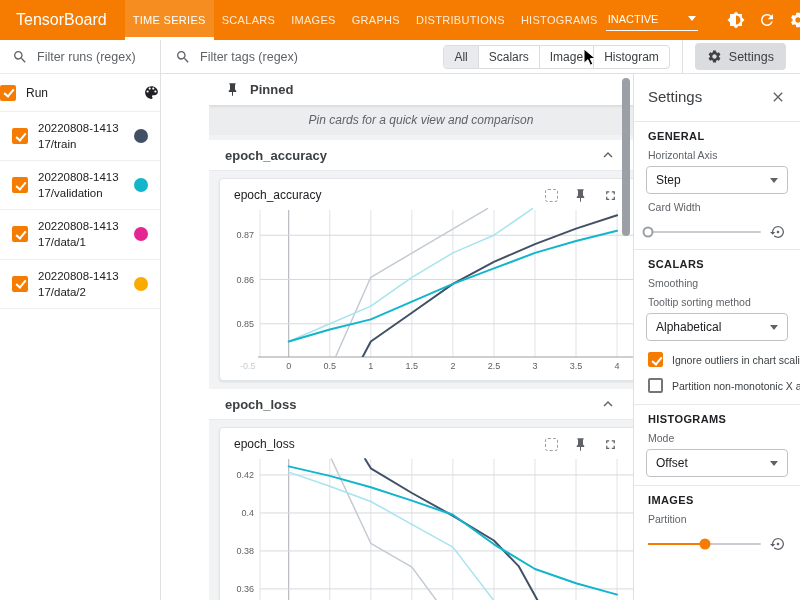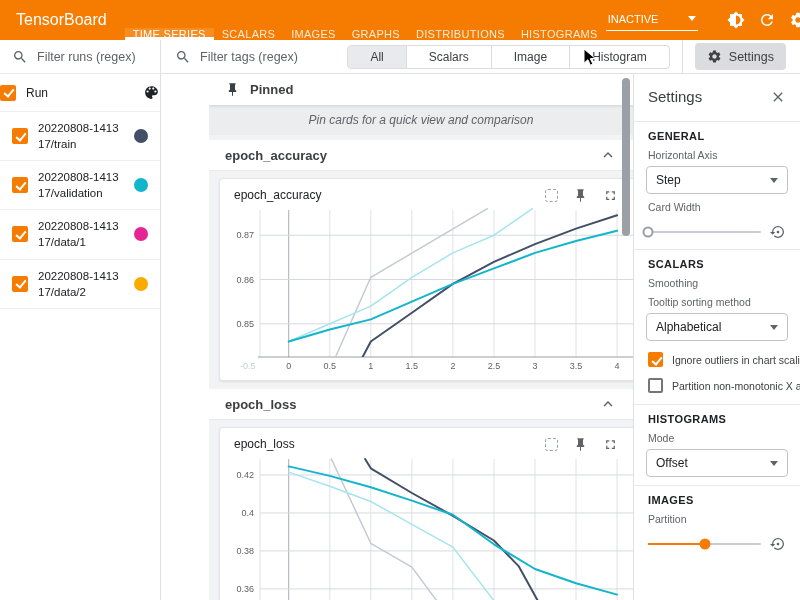--- a/index.html
+++ b/index.html
@@ -2,21 +2,21 @@
 <html><head>
 <meta charset="utf-8">
 <style>
   * { margin:0; padding:0; box-sizing:border-box; }
   html,body { width:800px; height:600px; overflow:hidden; }
   body { font-family:"Liberation Sans", sans-serif; background:#fff; position:relative; color:#202124; }
 
   
   .topbar { height:40px; background:#f57c00; display:flex; align-items:center; padding:0 14px 0 16px; color:#fff; }
   .logo { font-size:16px; font-weight:500; margin-right:18px; white-space:nowrap; }
-  .tabs { display:flex; height:40px; flex:1;align-items:flex-end; }
+  .tabs { display:flex; height:40px; flex:1; }
   .tab { padding:0 8px; display:flex; align-items:center; font-size:11px; font-weight:500; letter-spacing:.3px;
          color:rgba(255,255,255,.85); position:relative; cursor:pointer; white-space:nowrap; }
   .tab.checked { color:#fff; background:rgba(255,255,255,.13); box-shadow:inset 0 -3px 0 #fff; }
   .top-right { display:flex; align-items:center; }
   .status-select { width:92px; display:flex; align-items:center; justify-content:space-between;
                    border-bottom:1px solid #fff; padding:3px 2px 5px 2px; font-size:11px; font-weight:500; margin-right:16px; cursor:pointer; }
   .caret-white { width:0; height:0; border-left:4px solid transparent; border-right:4px solid transparent; border-top:5px solid #fff; }
   .top-icon { width:18px; height:18px; margin-left:13px; cursor:pointer; }
   .top-icon svg { width:18px; height:18px; fill:#fff; display:block; }
 
@@ -44,21 +44,21 @@
   .checkbox.checked { background:#f57c00; border-color:#f57c00; }
   .checkbox.checked::after { content:""; position:absolute; left:4px; top:0.5px; width:4px; height:8px;
                              border:solid #fff; border-width:0 2px 2px 0; transform:rotate(40deg); }
   .checkbox.small { width:15px; height:15px; }
   .checkbox.small.checked::after { left:3.5px; top:0.5px; }
 
   
   .tags-toolbar { height:34px; background:#fff; border-bottom:1px solid #e0e0e0; display:flex; align-items:center; padding:0 14px; flex:none; }
   .tags-search { display:flex; align-items:center; gap:9px; flex:1; min-width:0; }
   .toggle-group { display:flex; border:1px solid #dadce0; border-radius:4px; overflow:hidden; background:#fff; flex:none; }
-  .toggle-btn { padding:4px 22px; font-size:12px; color:#3c4043; border-right:1px solid #dadce0; cursor:pointer; white-space:nowrap; }
+  .toggle-btn { padding:4px 10px; font-size:12px; color:#3c4043; border-right:1px solid #dadce0; cursor:pointer; white-space:nowrap; }
   .toggle-btn:last-child { border-right:none; }
   .toggle-btn.checked { background:#e8eaed; }
   .toolbar-divider { width:1px; height:34px; background:#e0e0e0; margin-left:12px; flex:none; }
   .settings-btn { margin-left:12px; background:#dadce0; border-radius:4px; padding:6px 12px; display:flex; align-items:center; gap:7px;
                   font-size:12.5px; font-weight:500; color:#3c4043; cursor:pointer; flex:none; }
   .settings-btn svg { width:15px; height:15px; fill:#424242; display:block; }
 
   
   .pinned-bar { height:31px; background:#fff; display:flex; align-items:center; gap:10px; padding:0 16px;
                 box-shadow:0 1px 3px rgba(0,0,0,.12); position:relative; z-index:2; }

